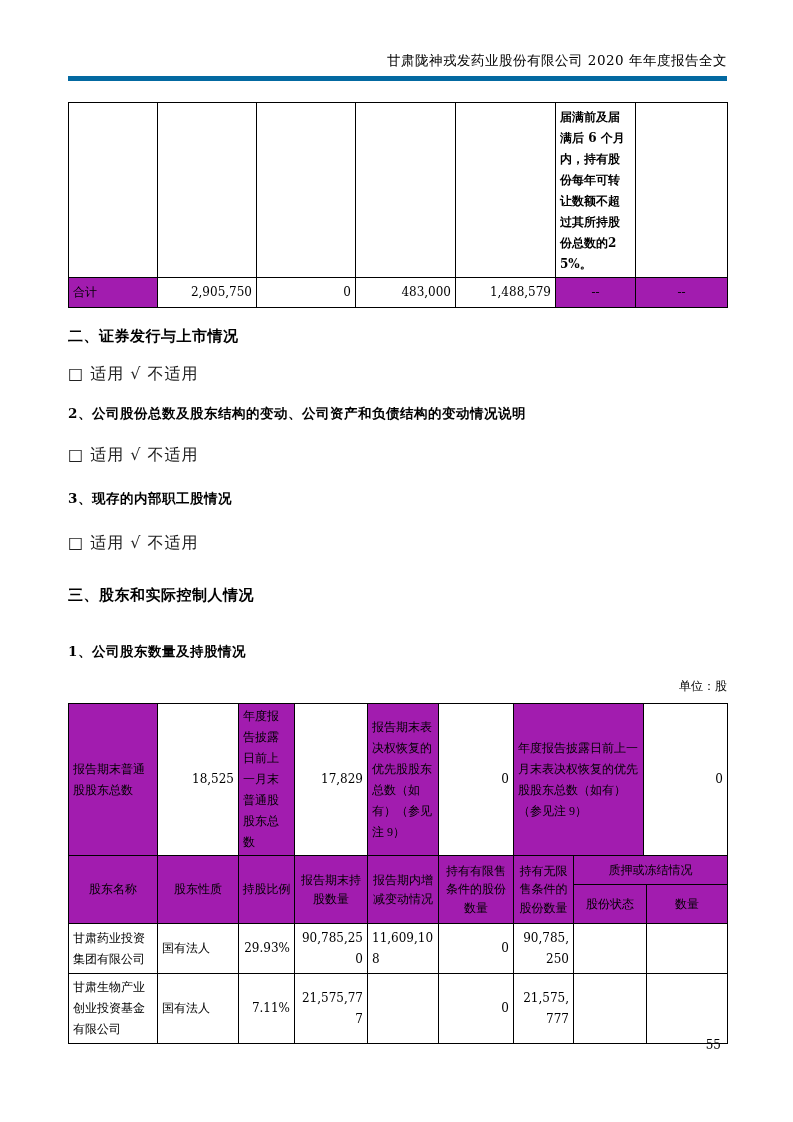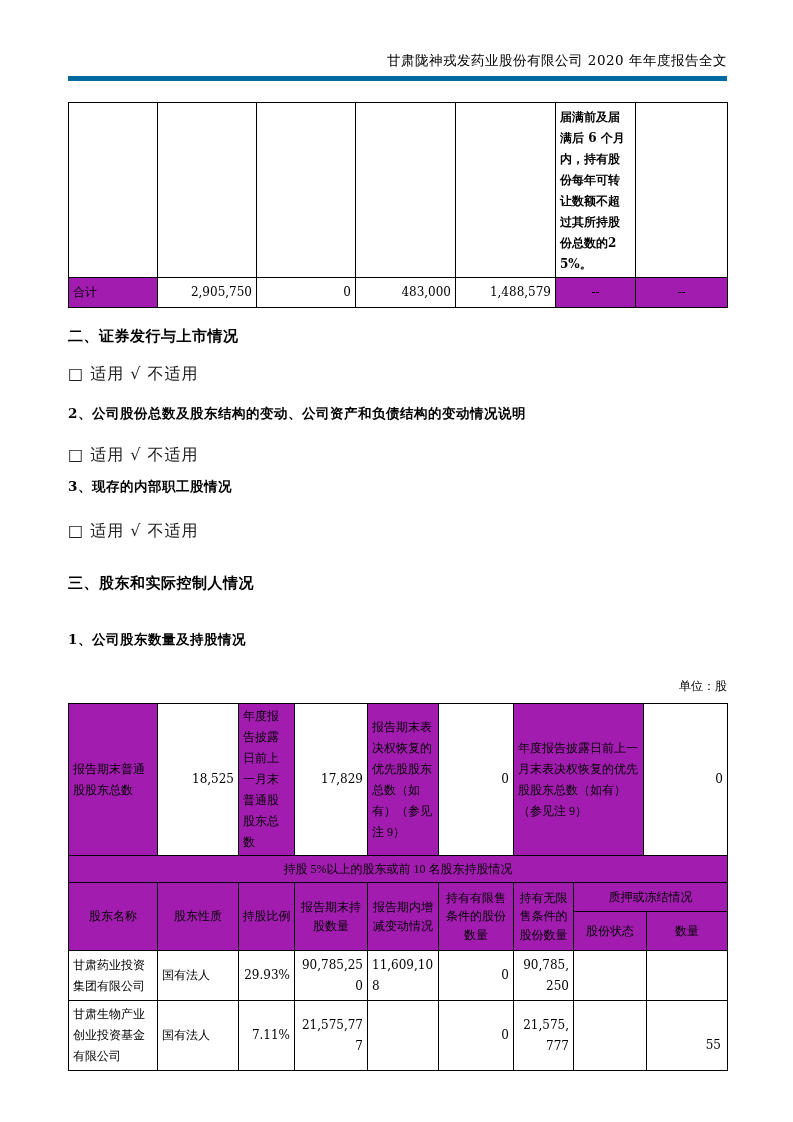--- a/index.html
+++ b/index.html
@@ -45,25 +45,25 @@
 
   
   .h-sec  { font-size:15px;  font-weight:bold; letter-spacing:0.5px; }
   .h-item { font-size:13.5px; font-weight:bold; letter-spacing:0.5px; }
   .applicable { font-size:16px; color:#222; letter-spacing:1px; }
   .h-sec2-1  { margin-top:19px; }
   .h-item2-1 { margin-top:22px; }
   .app-1     { margin-top:18px; }
   .h-item2-2 { margin-top:20px; }
   .app-2     { margin-top:22px; }
-  .h-item2-3 { margin-top:12px; }
+  .h-item2-3 { margin-top:24px; }
   .app-3     { margin-top:25px; }
   .h-sec3    { margin-top:32px; }
   .h-item3-1 { margin-top:38px; }
-  .unit-line { margin-top:29px; font-size:12px; text-align:right; }
+  .unit-line { margin-top:17px; font-size:12px; text-align:right; }
 
   .sh-block { margin-top:8px; }
   .sh-block table { margin-top:-1px; }
   .sh-block table:first-child { margin-top:0; }
   .banner-cell { text-align:center; height:27px; line-height:1.2; }
   .head-cell { text-align:center; line-height:1.55; padding:2px 3px; }
 
   .page-number {
     position:absolute;
     top:1038px; right:72px;
@@ -148,30 +148,20 @@
         <td class="gray">年度报告披露日前上一月末普通股股东总数</td>
         <td class="num">17,829</td>
         <td class="gray">报告期末表决权恢复的优先股股东总数（如有）（参见注 9）</td>
         <td class="num">0</td>
         <td class="gray">年度报告披露日前上一月末表决权恢复的优先股股东总数（如有）（参见注 9）</td>
         <td class="num">0</td>
       </tr>
     </tbody>
       </table>
 
-    <table>
-      <colgroup>
-          <col style="width:659px">
-        </colgroup>
-      <tbody>
-          <tr>
-        <td class="gray banner-cell">持股 5%以上的股东或前 10 名股东持股情况</td>
-      </tr>
-    </tbody>
-      </table>
 
     <table>
       <colgroup>
         <col style="width:89px">
           <col style="width:81px">
           <col style="width:56px">
           <col style="width:73px">
         <col style="width:71px">
           <col style="width:75px">
           <col style="width:60px">

